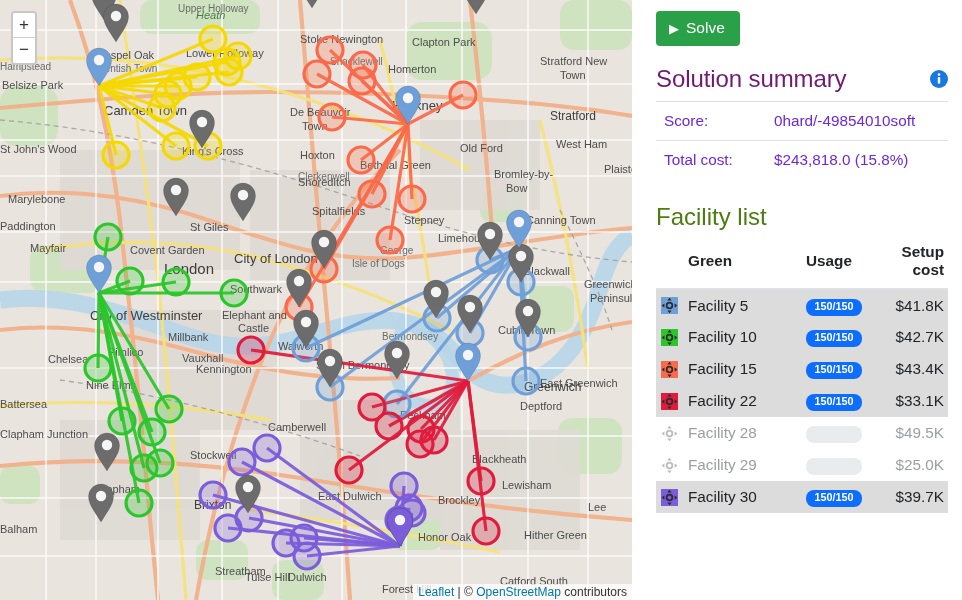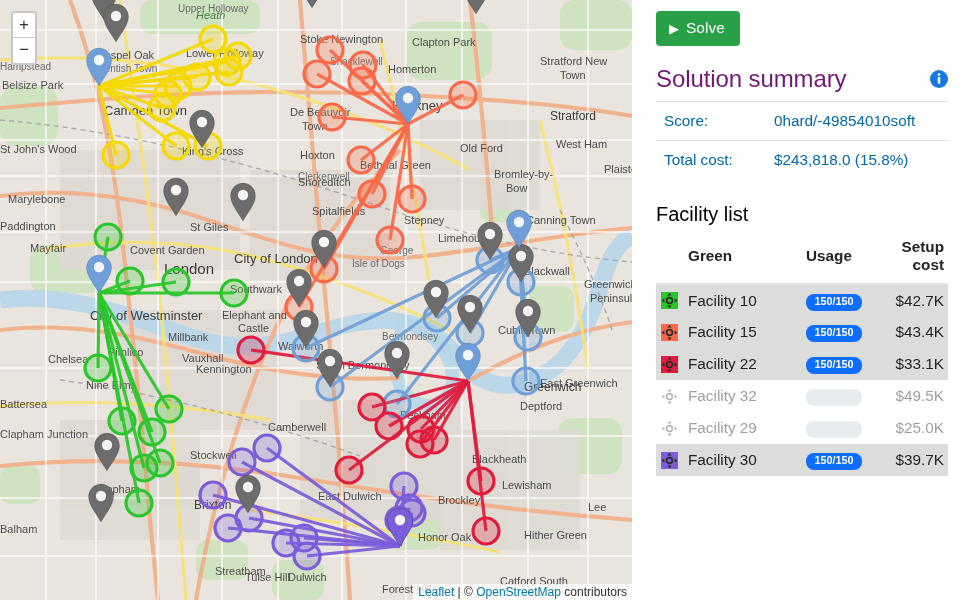--- a/index.html
+++ b/index.html
@@ -81,31 +81,31 @@
   }
   .sec-title {
     font-size: 24px; color: #701a75; font-weight: 400;
     letter-spacing: -.1px;
   }
   .info-ic { width: 18px; height: 18px; flex: 0 0 auto; cursor: pointer; }
 
   table.summary { width: 100%; border-collapse: collapse; margin-top: 8px; }
   table.summary td {
     padding: 8px 8px 8px 8px;
-    font-size: 15.3px; color: #0369a1;
+    font-size: 15.3px; color: #6d28d9;
     border-top: 1px solid #dee2e6;
     vertical-align: top;
     line-height: 1.45;
   }
   table.summary tr:first-child td { border-top: 1px solid #dee2e6; }
   td.k { width: 110px; padding-left: 8px; }
   td.v { padding-left: 0; }
 
   .list-title {
-    font-size: 20px; color: #000000; font-weight: 400;
+    font-size: 24px; color: #4d7c0f; font-weight: 400;
     margin: 24px 0 4px 0;
   }
 
   table.facilities { width: 100%; border-collapse: collapse; table-layout: fixed; }
   table.facilities th {
     font-size: 15.3px; color: #212529; font-weight: bold;
     text-align: left; padding: 8px 6px 9px 6px;
     border-bottom: 2px solid #dee2e6;
   }
   table.facilities th.c-ic { width: 26px; padding: 0; }
@@ -623,20 +623,32 @@
           <th class="c-ic"></th>
           <th class="c-nm">Green</th>
           <th class="c-us">Usage</th>
           <th class="c-sc">Setup cost</th>
         </tr>
       </thead>
       <tbody id="fac-body">
           <tr class="used">
             <td class="c-ic">
               <span class="fic"><svg viewBox="0 0 16 16" width="17" height="17">
+                  <rect width="16" height="16" fill="#6f9fd8"></rect>
+                  <circle cx="8" cy="8" r="2.7" fill="none" stroke="#2b2b2b" stroke-width="1.6"></circle>
+                  <path d="M8 0.6 L10 3.2 L6 3.2 Z M8 15.4 L10 12.8 L6 12.8 Z M0.6 8 L3.2 6 L3.2 10 Z M15.4 8 L12.8 6 L12.8 10 Z" fill="#2b2b2b"></path>
+                </svg></span>
+            </td>
+            <td>Facility 5</td>
+            <td><span class="usage-badge">150/150</span></td>
+            <td class="c-sc">$41.8K</td>
+          </tr>
+          <tr class="used">
+            <td class="c-ic">
+              <span class="fic"><svg viewBox="0 0 16 16" width="17" height="17">
                   <rect width="16" height="16" fill="#2bc62b"></rect>
                   <circle cx="8" cy="8" r="2.7" fill="none" stroke="#2b2b2b" stroke-width="1.6"></circle>
                   <path d="M8 0.6 L10 3.2 L6 3.2 Z M8 15.4 L10 12.8 L6 12.8 Z M0.6 8 L3.2 6 L3.2 10 Z M15.4 8 L12.8 6 L12.8 10 Z" fill="#2b2b2b"></path>
                 </svg></span>
             </td>
             <td>Facility 10</td>
             <td><span class="usage-badge">150/150</span></td>
             <td class="c-sc">$42.7K</td>
           </tr>
           <tr class="used">
@@ -663,21 +675,21 @@
             <td><span class="usage-badge">150/150</span></td>
             <td class="c-sc">$33.1K</td>
           </tr>
           <tr class="unused">
             <td class="c-ic">
               <span class="fic"><svg viewBox="0 0 16 16" width="17" height="17">
                   <circle cx="8" cy="8" r="2.7" fill="none" stroke="#b7bbc0" stroke-width="1.6"></circle>
                   <path d="M8 0.6 L10 3.2 L6 3.2 Z M8 15.4 L10 12.8 L6 12.8 Z M0.6 8 L3.2 6 L3.2 10 Z M15.4 8 L12.8 6 L12.8 10 Z" fill="#b7bbc0"></path>
                 </svg></span>
             </td>
-            <td>Facility 32</td>
+            <td>Facility 28</td>
             <td><span class="usage-badge empty">&nbsp;</span></td>
             <td class="c-sc">$49.5K</td>
           </tr>
           <tr class="unused">
             <td class="c-ic">
               <span class="fic"><svg viewBox="0 0 16 16" width="17" height="17">
                   <circle cx="8" cy="8" r="2.7" fill="none" stroke="#b7bbc0" stroke-width="1.6"></circle>
                   <path d="M8 0.6 L10 3.2 L6 3.2 Z M8 15.4 L10 12.8 L6 12.8 Z M0.6 8 L3.2 6 L3.2 10 Z M15.4 8 L12.8 6 L12.8 10 Z" fill="#b7bbc0"></path>
                 </svg></span>
             </td>

